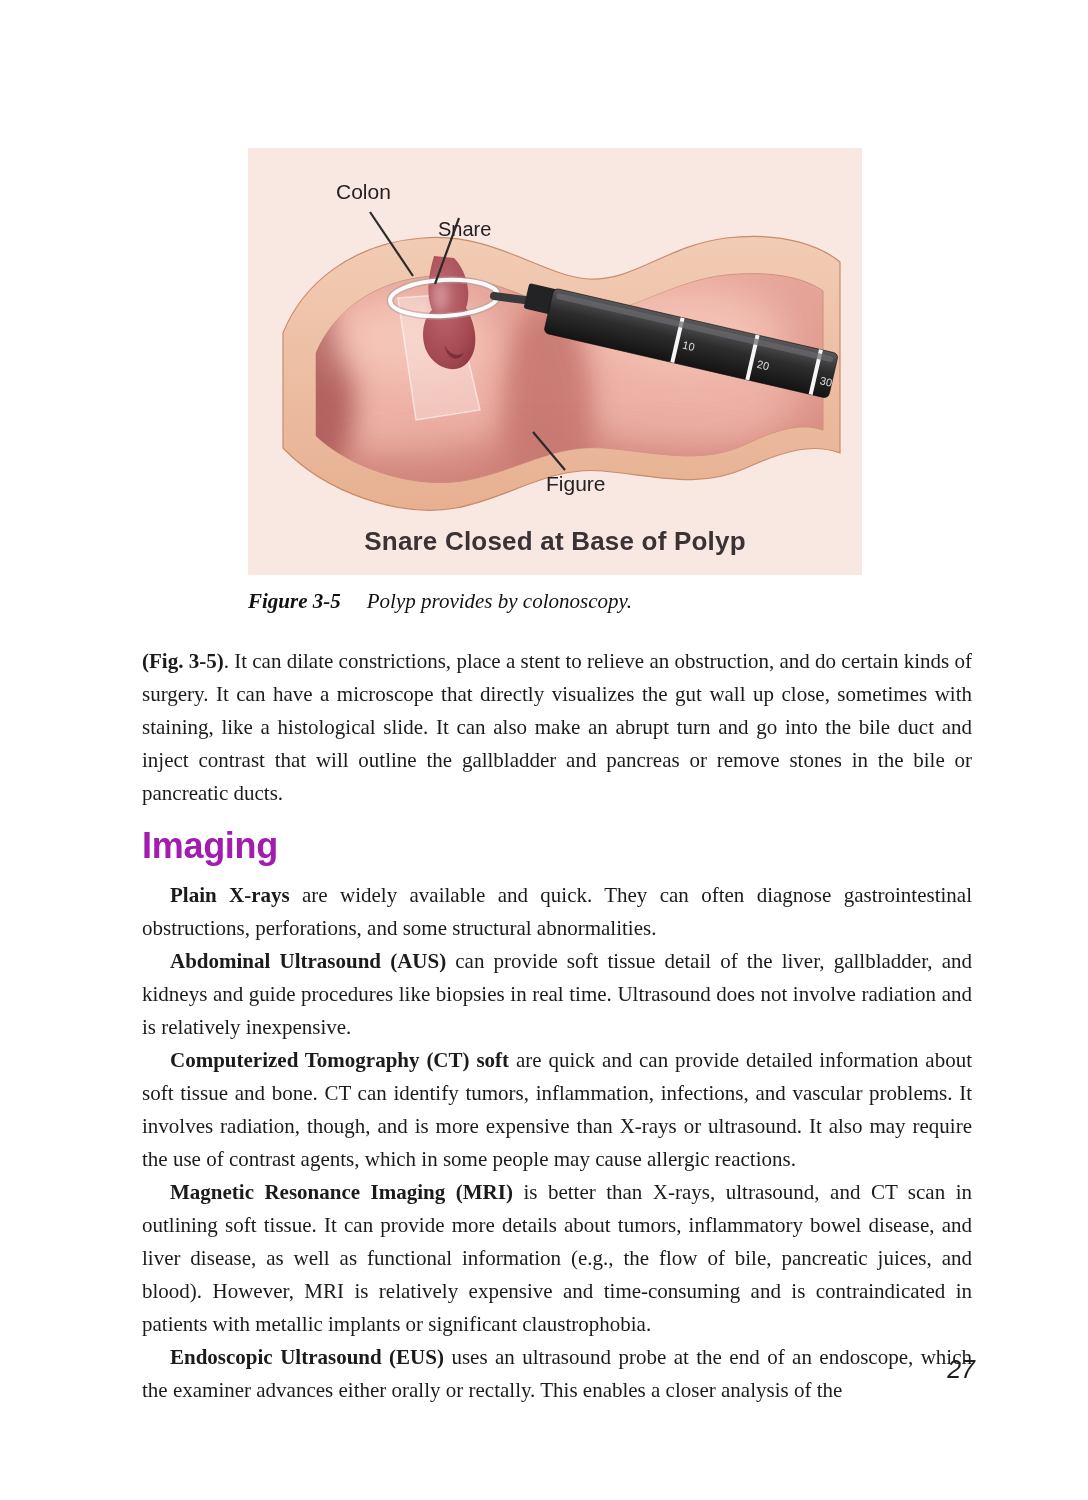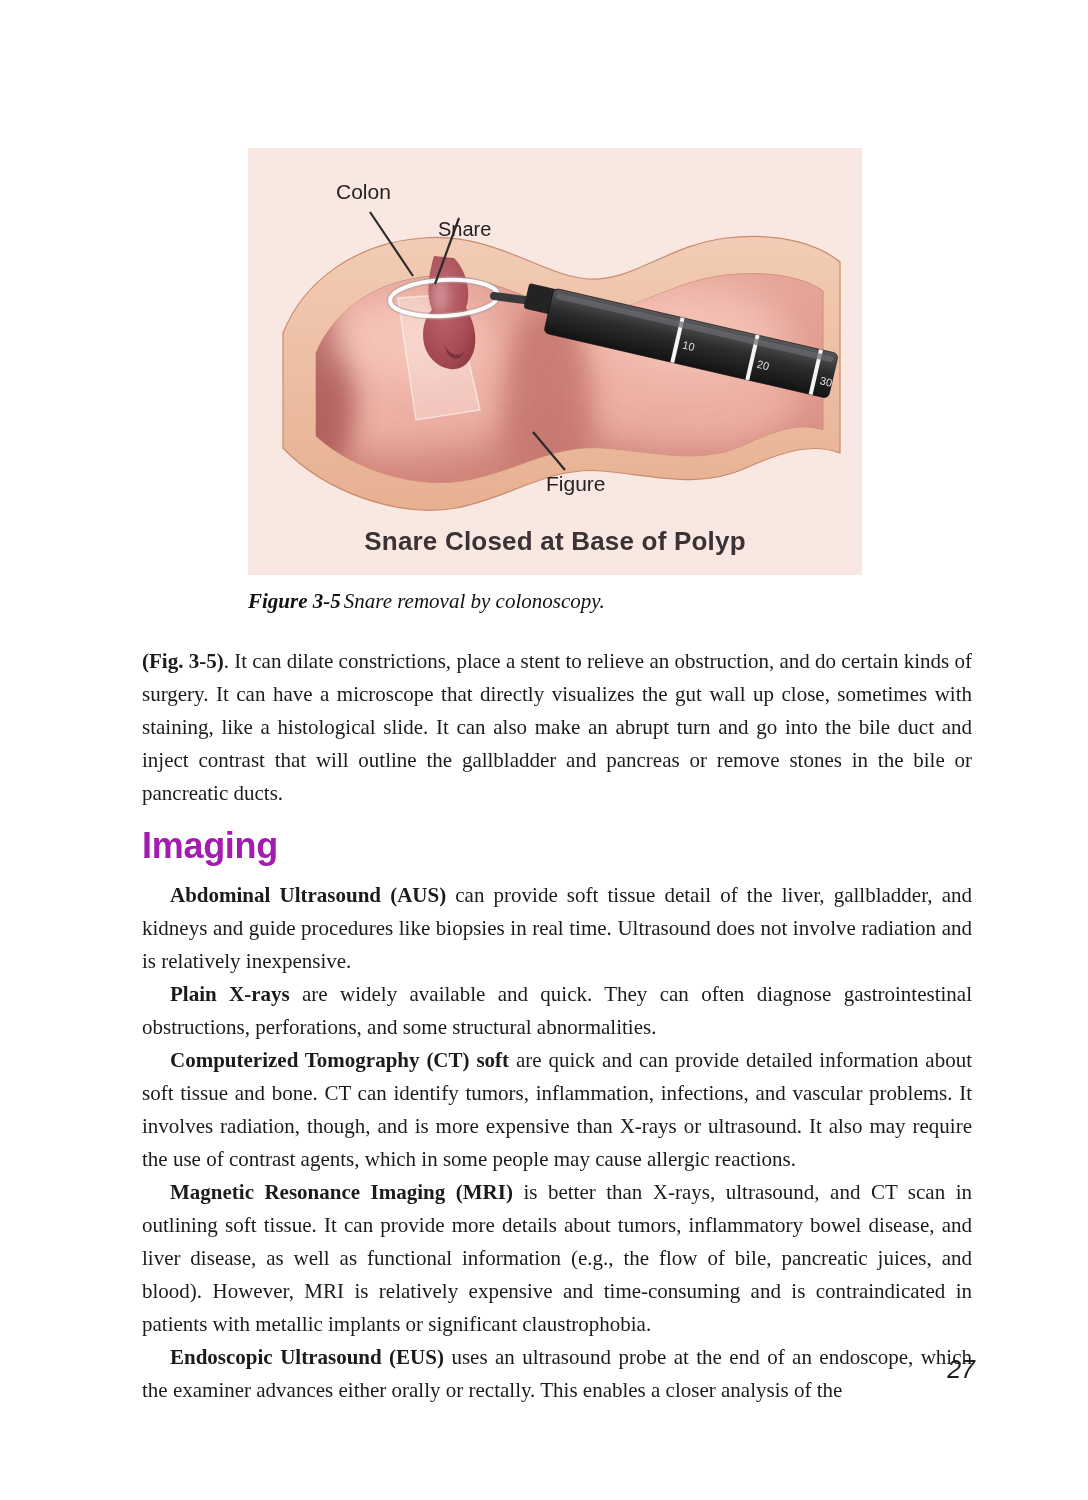--- a/index.html
+++ b/index.html
@@ -19,21 +19,21 @@
   .fig-label.snare{left:190px;top:38px;font-size:20px;margin-top:32px;}
   .fig-label.colon{left:298px;top:324px;}
   .fig-inner-caption{
     position:absolute;left:0;right:0;top:378px;text-align:center;
     font-family:"Liberation Sans", sans-serif;font-weight:bold;
     font-size:26px;color:#3a3234;letter-spacing:.2px;
   }
   figcaption{
     margin-top:14px;font-size:21px;font-style:italic;color:#111;
   }
-  figcaption .cap-label{font-weight:bold;margin-right:3px;}
+  figcaption .cap-label{font-weight:bold;margin-right:26px;}
   
   .text-col{
     position:absolute;left:142px;top:645px;width:830px;
     font-size:21px;line-height:33px;text-align:justify;
   }
   .text-col p{margin:0;}
   .text-col p.indent{text-indent:28px;}
   h1.section{
     font-family:"Liberation Sans", sans-serif;font-weight:bold;
     font-size:36px;line-height:40px;color:#a21caf;
@@ -137,38 +137,38 @@
         <path d="M317,322 L285,284" stroke="#2b2b2b" stroke-width="2.2" fill="none"></path>
       </svg>
 
       <div class="fig-label polyp">Colon</div>
       <div class="fig-label snare">Snare</div>
       <div class="fig-label colon">Figure</div>
       <div class="fig-inner-caption">Snare Closed at Base of Polyp</div>
     </div>
 
     <figcaption>
-      <span class="cap-label">Figure 3-5</span><span class="cap-text">Snare removal by colonoscopy.</span>
+      <span class="cap-label">Figure 3-5</span><span class="cap-text">Polyp provides by colonoscopy.</span>
     </figcaption>
   </figure>
 
   <main class="text-col">
     <p>
       <strong>(Fig. 3-5)</strong><span>. It can dilate constrictions, place a stent to relieve an obstruction, and do certain kinds of surgery. It can have a microscope that directly visualizes the gut wall up close, sometimes with staining, like a histological slide. It can also make an abrupt turn and go into the bile duct and inject contrast that will outline the gallbladder and pancreas or remove stones in the bile or pancreatic ducts.</span>
     </p>
 
     <h1 class="section">Imaging</h1>
 
 
     <p class="indent">
-      <strong>Abdominal Ultrasound (AUS)</strong><span> can provide soft tissue detail of the liver, gallbladder, and kidneys and guide procedures like biopsies in real time. Ultrasound does not involve radiation and is relatively inexpensive.</span>
+      <strong>Plain X-rays</strong><span> are widely available and quick. They can often diagnose gastrointestinal obstructions, perforations, and some structural abnormalities.</span>
     </p>
 
     <p class="indent">
-      <strong>Plain X-rays</strong><span> are widely available and quick. They can often diagnose gastrointestinal obstructions, perforations, and some structural abnormalities.</span>
+      <strong>Abdominal Ultrasound (AUS)</strong><span> can provide soft tissue detail of the liver, gallbladder, and kidneys and guide procedures like biopsies in real time. Ultrasound does not involve radiation and is relatively inexpensive.</span>
     </p>
 
     <p class="indent">
       <strong>Computerized Tomography (CT) soft</strong><span> are quick and can provide detailed information about soft tissue and bone. CT can identify tumors, inflammation, infections, and vascular problems. It involves radiation, though, and is more expensive than X-rays or ultrasound. It also may require the use of contrast agents, which in some people may cause allergic reactions.</span>
     </p>
 
     <p class="indent">
       <strong>Magnetic Resonance Imaging (MRI)</strong><span> is better than X-rays, ultrasound, and CT scan in outlining soft tissue. It can provide more details about tumors, inflammatory bowel disease, and liver disease, as well as functional information (e.g., the flow of bile, pancreatic juices, and blood). However, MRI is relatively expensive and time-consuming and is contraindicated in patients with metallic implants or significant claustrophobia.</span>
     </p>
 

